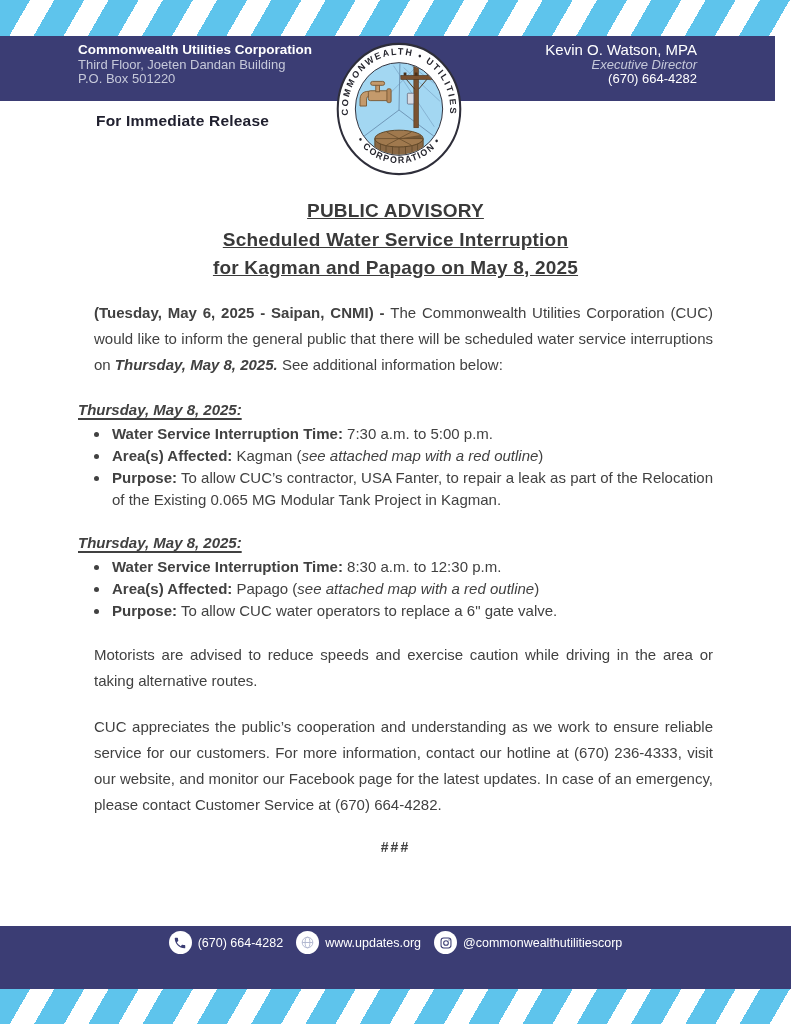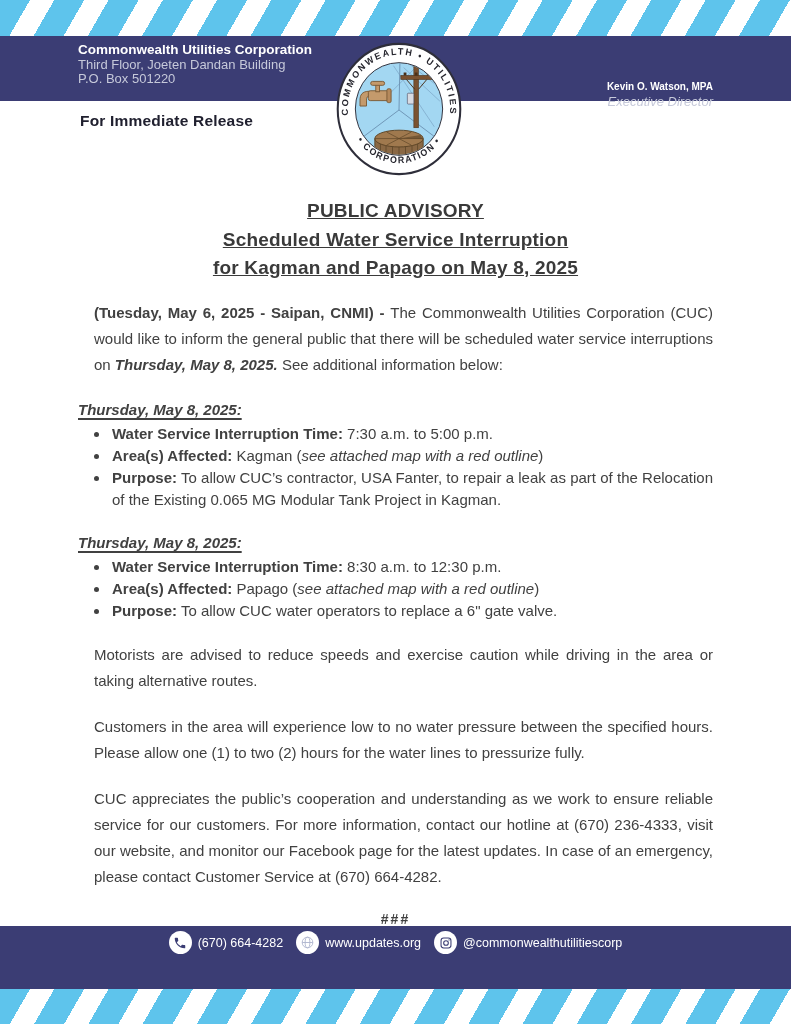--- a/index.html
+++ b/index.html
@@ -12,35 +12,35 @@
   }
   .stripe-band {
     position:absolute; left:0; right:0; height:36px;
     background:repeating-linear-gradient(120deg,
       var(--stripe-blue, #5ec4ec) 0 26px, #ffffff 26px 47px);
   }
   .stripe-band.top { top:0; }
   .stripe-band.bottom { top:989px; height:35px; }
 
   .header-band {
-    position:absolute; top:36px; left:0; right:0; height:65px;
+    position:absolute; top:36px; left:0; right:16px; height:65px;
     background:var(--navy, #3b3d74);
     box-sizing:border-box; padding:7px 78px 0 78px;
     display:flex; justify-content:space-between;
   }
   .org-block { font-size:13px; line-height:14.5px; color:var(--muted-header-text, #c6c9da); }
   .org-name { font-weight:bold; color:#ffffff; font-size:13.5px; }
   .officer-block { text-align:right; font-size:13px; line-height:14.5px; color:#ffffff; }
-  .officer-name { font-weight:bold; font-size:10px;margin-top:37px; }
+  .officer-name { font-weight:normal; font-size:15px; }
   .officer-title { font-style:italic; color:var(--muted-header-text, #c6c9da); }
 
   .logo-wrap { position:absolute; top:40px; left:334px; width:130px; height:138px; z-index:5; }
 
   .release-line {
-    position:absolute; top:112px; left:80px;
+    position:absolute; top:112px; left:96px;
     font-weight:bold; font-size:15.5px; color:#20202f; letter-spacing:0.2px;
   }
 
   .title-block {
     position:absolute; top:197px; left:0; right:0;
     text-align:center; font-weight:bold; font-size:19px; line-height:28.5px;
     color:#3a3a3a; letter-spacing:0.2px;text-decoration:underline;
   }
 
   .doc-body {
@@ -180,21 +180,20 @@
         <li><span style="font-weight: bold;">Area(s) Affected:</span><span> Kagman (</span><span style="font-style: italic;">see attached map with a red outline</span><span>)</span></li>
         <li><span style="font-weight: bold;">Purpose:</span><span> To allow CUC’s contractor, USA Fanter, to repair a leak as part of the Relocation of the Existing 0.065 MG Modular Tank Project in Kagman.</span></li>
       </ul>
       <div class="section-heading">Thursday, May 8, 2025:</div>
       <ul>
         <li><span style="font-weight: bold;">Water Service Interruption Time:</span><span> 8:30 a.m. to 12:30 p.m.</span></li>
         <li><span style="font-weight: bold;">Area(s) Affected:</span><span> Papago (</span><span style="font-style: italic;">see attached map with a red outline</span><span>)</span></li>
         <li><span style="font-weight: bold;">Purpose:</span><span> To allow CUC water operators to replace a 6" gate valve.</span></li>
       </ul>
       <p><span>Motorists are advised to reduce speeds and exercise caution while driving in the area or taking alternative routes.</span></p>
-      <p><span>Customers in the area will experience low to no water pressure between the specified hours. Please allow one (1) to two (2) hours for the water lines to pressurize fully.</span></p>
       <p><span>CUC appreciates the public’s cooperation and understanding as we work to ensure reliable service for our customers. For more information, contact our hotline at (670) 236-4333, visit our website, and monitor our Facebook page for the latest updates. In case of an emergency, please contact Customer Service at (670) 664-4282.</span></p>
       <div class="end-mark">###</div>
     </div>
 
   <div class="footer-band">
     <div class="contacts-row">
         <div class="contact-item">
           <span class="icon-circle">
             <svg width="14" height="14" viewBox="0 0 24 24">
               <path fill="#3b3d74" d="M6.62 10.79c1.44 2.83 3.76 5.14 6.59 6.59l2.2-2.2c.27-.27.67-.36 1.02-.24 1.12.37 2.33.57 3.57.57.55 0 1 .45 1 1V20c0 .55-.45 1-1 1-9.39 0-17-7.61-17-17 0-.55.45-1 1-1h3.5c.55 0 1 .45 1 1 0 1.25.2 2.45.57 3.57.11.35.03.74-.25 1.02l-2.2 2.2z"></path>

